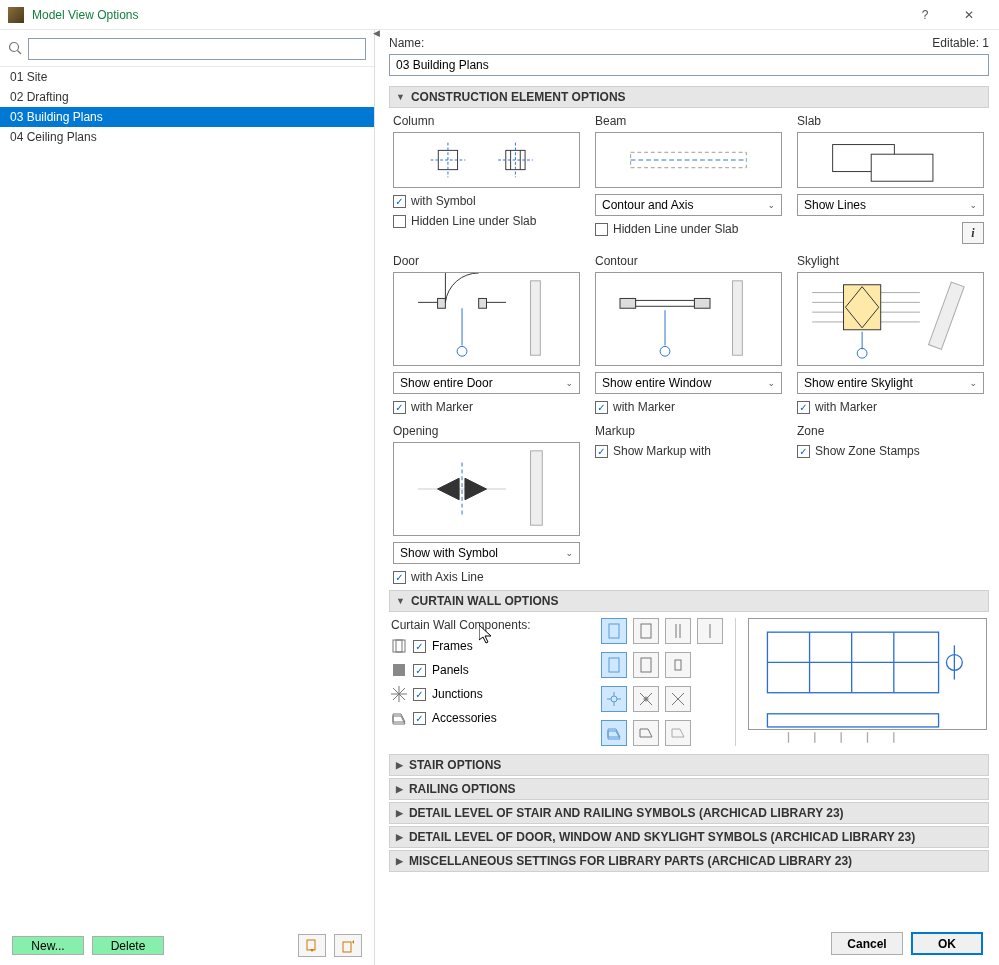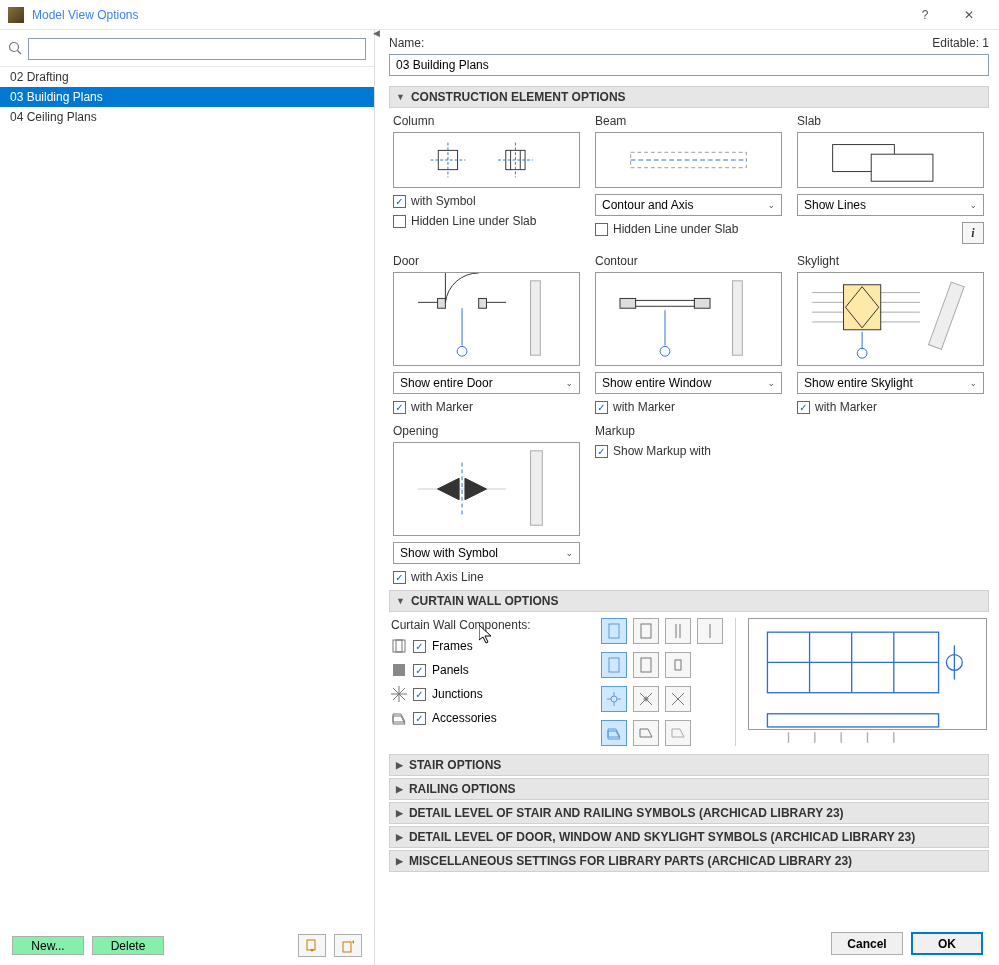--- a/index.html
+++ b/index.html
@@ -1,19 +1,19 @@
 <!DOCTYPE html>
 <html><head>
 <meta charset="utf-8">
 <style>
 * { box-sizing: border-box; margin: 0; padding: 0; font-family: "Segoe UI", Tahoma, sans-serif; font-size: 12px; }
 body { background: #fff; width: 999px; height: 965px; overflow: hidden; position: relative; }
 .titlebar { height: 30px; display: flex; align-items: center; padding: 0 8px; border-bottom: 1px solid #e8e8e8; }
 .titlebar .app-icon { width: 16px; height: 16px; background: linear-gradient(135deg, #8a6d3b, #4a3a1a); margin-right: 8px; }
-.titlebar .title { flex: 1; color: #3b82f6; }
+.titlebar .title { flex: 1; color: #15803d; }
 .titlebar .win-btn { width: 44px; height: 28px; display: flex; align-items: center; justify-content: center; color: #555; cursor: default; }
 .main { display: flex; height: calc(100% - 30px); }
 .left-panel { width: 375px; border-right: 1px solid #ddd; display: flex; flex-direction: column; padding: 8px 0 8px 0; position: relative; }
 .search-row { display: flex; align-items: center; padding: 0 8px 6px 8px; gap: 6px; }
 .search-icon { color: #777; font-size: 14px; }
 .search-input { flex: 1; height: 22px; border: 1px solid #8b9db2; padding: 0 4px; }
 .list { flex: 1; border-top: 1px solid #e8e8e8; }
 .list-item { padding: 3px 10px; cursor: default; color: #333; }
 .list-item.selected { background: #0078d4; color: #fff; }
 .left-bottom { position: absolute; bottom: 8px; left: 12px; right: 12px; display: flex; gap: 8px; align-items: center; }
@@ -79,20 +79,21 @@
     <div class="search-row">
       <span class="search-icon">
         <svg width="14" height="14" viewBox="0 0 14 14">
             <circle cx="6" cy="6" r="4.5" fill="none" stroke="#777" stroke-width="1.2"></circle>
             <line x1="9.5" y1="9.5" x2="13" y2="13" stroke="#777" stroke-width="1.2"></line>
           </svg>
       </span>
       <input class="search-input" placeholder="" style="">
     </div>
     <div class="list">
+      <div class="list-item">01 Site</div>
       <div class="list-item">02 Drafting</div>
       <div class="list-item selected">03 Building Plans</div>
       <div class="list-item">04 Ceiling Plans</div>
     </div>
     <div class="left-bottom">
       <div class="btn btn-wide">New...</div>
       <div class="btn btn-wide">Delete</div>
       <div class="spacer"></div>
       <div class="icon-btn">
         <svg viewBox="0 0 14 14">
@@ -297,20 +298,27 @@
         </div>
 
         <div class="cell">
           <div class="cell-title">Markup</div>
           <div class="chk-row">
             <span class="chk checked"></span>
             <span>Show Markup with</span>
           </div>
         </div>
 
+        <div class="cell">
+          <div class="cell-title">Zone</div>
+          <div class="chk-row">
+            <span class="chk checked"></span>
+            <span>Show Zone Stamps</span>
+          </div>
+        </div>
       </div>
     </div>
 
     <div class="section-hdr">
       <span class="arrow">▼</span>
       <span>CURTAIN WALL OPTIONS</span>
     </div>
     <div class="cw-body">
       <div class="cw-left">
         <div class="cw-label">Curtain Wall Components:</div>

